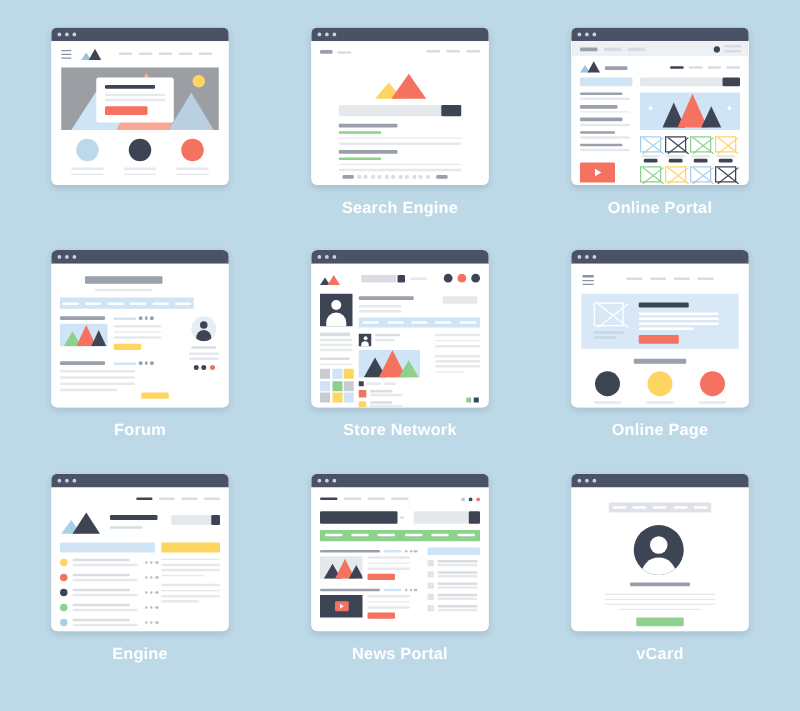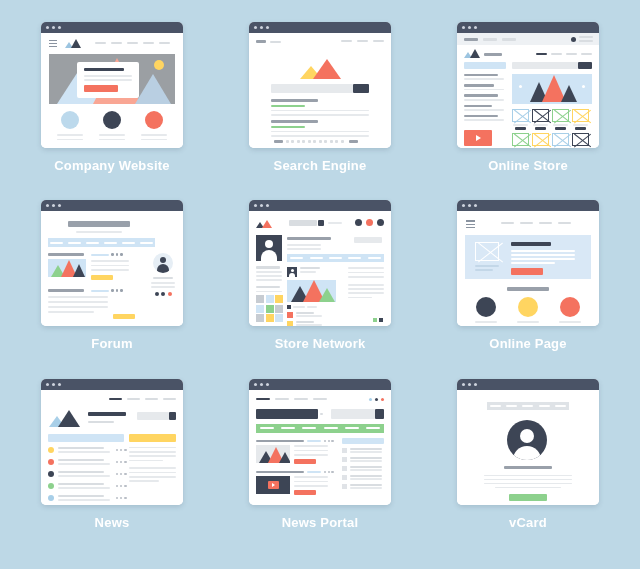--- a/index.html
+++ b/index.html
@@ -117,21 +117,20 @@
             <div class="bar l" style="width:26px;height:1.6px;margin-top:3px;"></div>
           </div>
           <div style="display:flex;flex-direction:column;align-items:center;">
             <div class="circ" style="width:18px;height:18px;background:#f4725f;"></div>
             <div class="bar l" style="width:26px;height:1.6px;margin-top:5px;"></div>
             <div class="bar l" style="width:26px;height:1.6px;margin-top:3px;"></div>
           </div>
         </div>
       </div>
     </div>
-    <div class="label">Company Website</div>
   </div>
 
   <div class="cell">
     <div class="win">
       <div class="titlebar">
         <span class="dot"></span>
         <span class="dot"></span>
         <span class="dot"></span>
       </div>
       <div class="page">
@@ -282,21 +281,21 @@
             <div class="xbox" style="width:17px;height:13px;color:#a8cfe8;"></div>
 
           </div>
           <div style="width:17px;">
             <div class="xbox" style="width:17px;height:13px;color:#3d4555;"></div>
 
           </div>
         </div>
       </div>
     </div>
-    <div class="label">Online Store</div>
+    <div class="label">Online Portal</div>
   </div>
 
   <div class="cell">
     <div class="win">
       <div class="titlebar">
         <span class="dot"></span>
         <span class="dot"></span>
         <span class="dot"></span>
       </div>
       <div class="page">
@@ -637,21 +636,21 @@
           <div class="bar l" style="width:47px;height:1.8px;margin-bottom:2.5px;"></div>
           <div class="bar l" style="width:47px;height:1.8px;margin-bottom:2.5px;"></div>
           <div class="bar l" style="width:34px;height:1.8px;margin-bottom:6px;"></div>
           <div class="bar l" style="width:47px;height:1.8px;margin-bottom:2.5px;"></div>
           <div class="bar l" style="width:47px;height:1.8px;margin-bottom:2.5px;"></div>
           <div class="bar l" style="width:47px;height:1.8px;margin-bottom:2.5px;"></div>
           <div class="bar l" style="width:30px;height:1.8px;"></div>
         </div>
       </div>
     </div>
-    <div class="label">News</div>
+    <div class="label">Engine</div>
   </div>
 
   <div class="cell">
     <div class="win">
       <div class="titlebar">
         <span class="dot"></span>
         <span class="dot"></span>
         <span class="dot"></span>
       </div>
       <div class="page">

